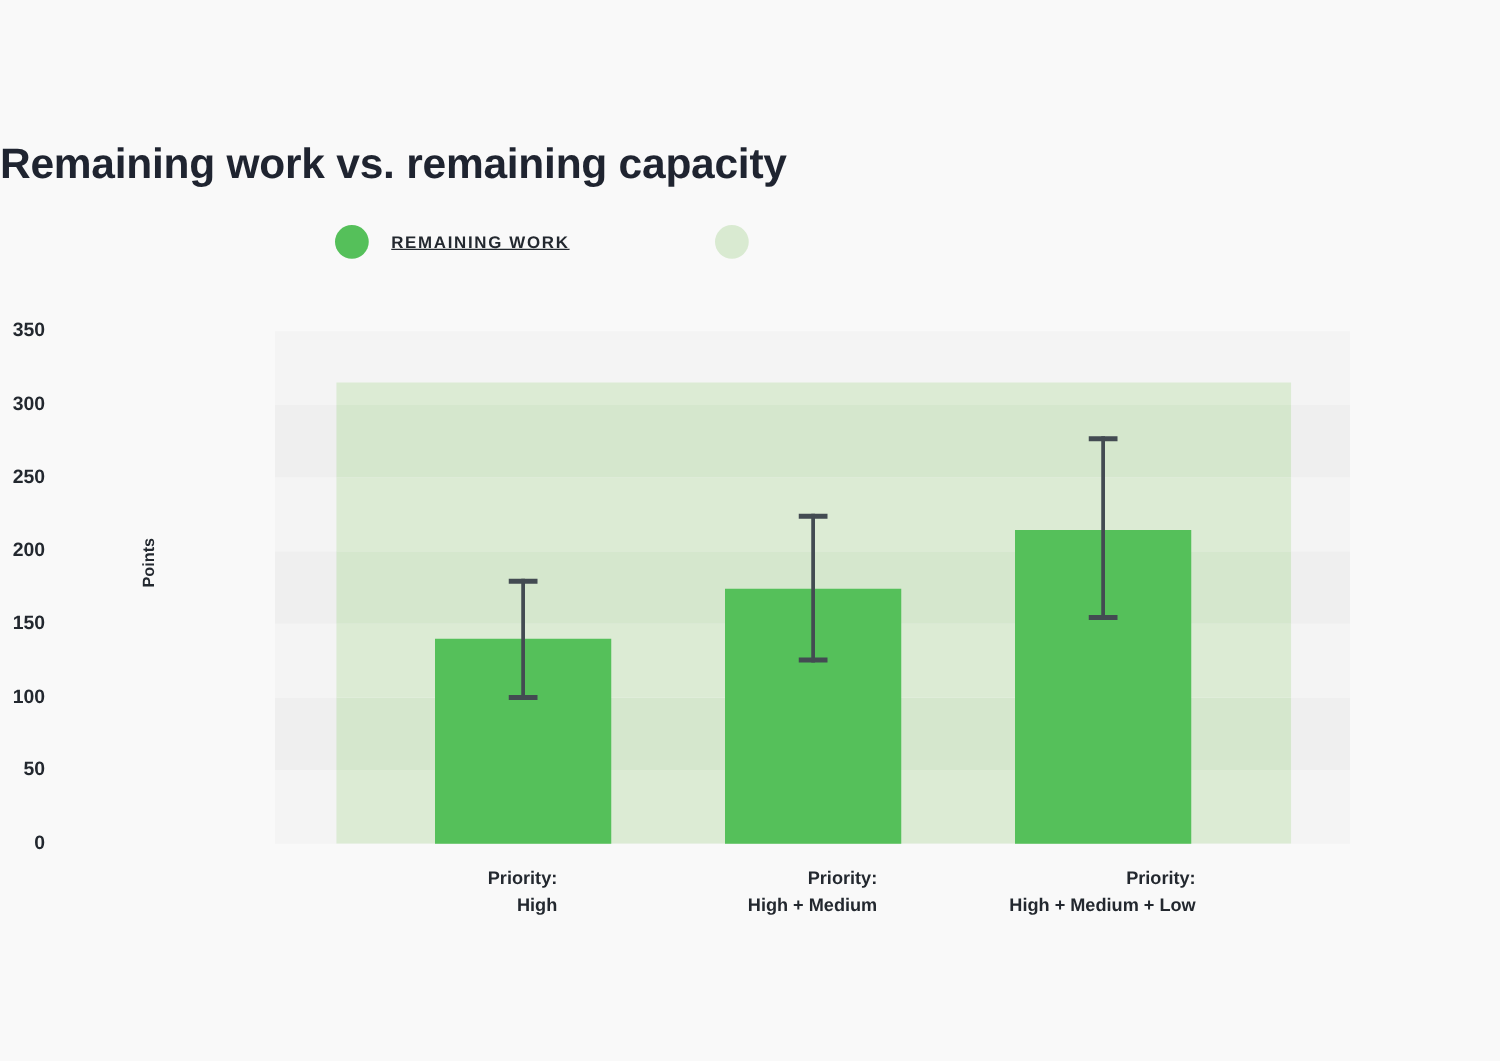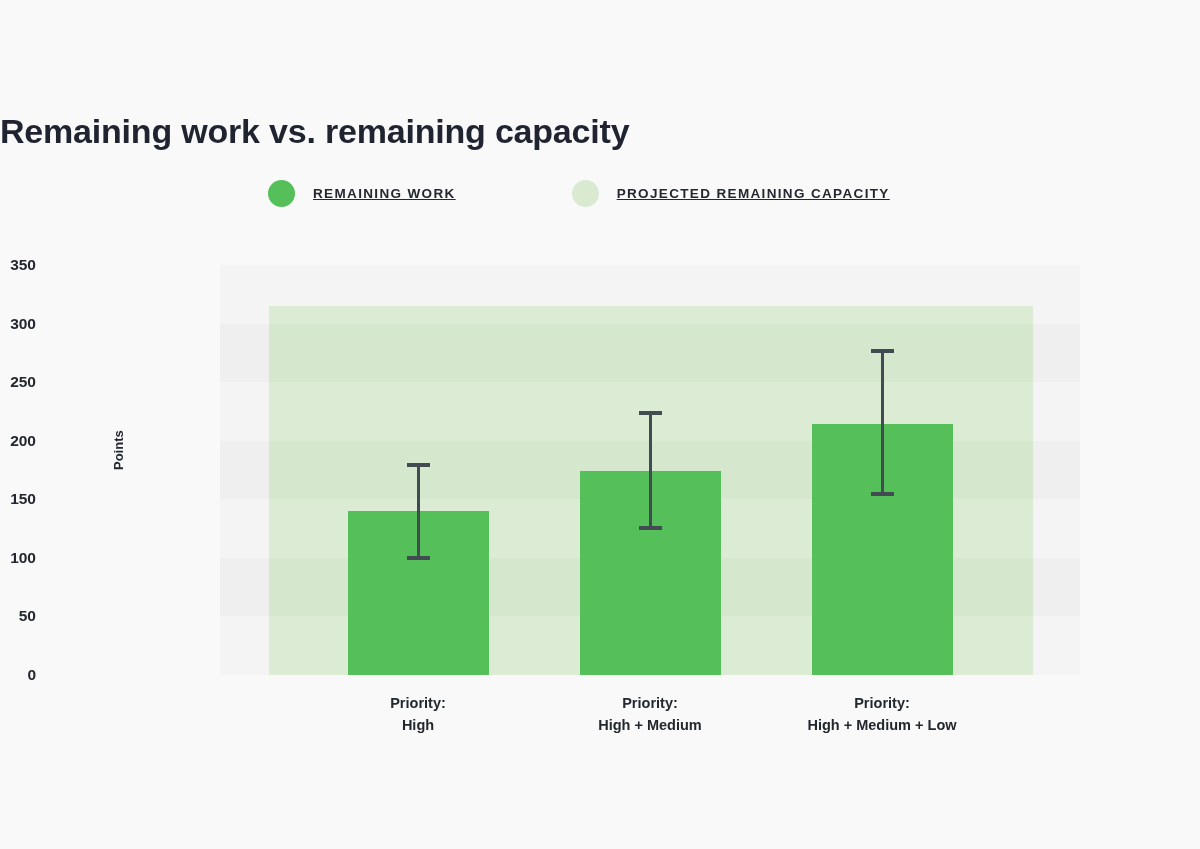--- a/index.html
+++ b/index.html
@@ -136,21 +136,21 @@
     width: 23px;
     margin-left: -11.5px;
     height: 4px;
   }
   .errorbar-cap.top { top: 0; }
   .errorbar-cap.bottom { bottom: 0; }
 
   
   .x-label {
     position: absolute;
-    text-align: center;
+    text-align: right;
     font-size: 14.5px;
     font-weight: bold;
     color: #23282f;
     line-height: 22px;
     white-space: nowrap;
     transform: translateX(-50%);
   }
   .x-label .l1, .x-label .l2 { display: block; }
 </style>
 </head>
@@ -160,21 +160,20 @@
 
   <div class="chart-title">Remaining work vs. remaining capacity</div>
 
   <div class="legend">
     <div class="legend-item">
       <span class="legend-swatch" id="sw0" style="background: rgb(85, 192, 90);"></span>
       <span class="legend-label">REMAINING WORK</span>
     </div>
     <div class="legend-item">
       <span class="legend-swatch" id="sw1" style="background: rgb(217, 234, 209);"></span>
-      <span class="legend-label">PROJECTED REMAINING CAPACITY</span>
     </div>
   </div>
 
   <div class="y-axis-title">Points</div>
 
   <div id="y-ticks">
       <div class="y-tick" style="top: 675px;">0</div>
       <div class="y-tick" style="top: 616.429px;">50</div>
       <div class="y-tick" style="top: 557.857px;">100</div>
       <div class="y-tick" style="top: 499.286px;">150</div>

